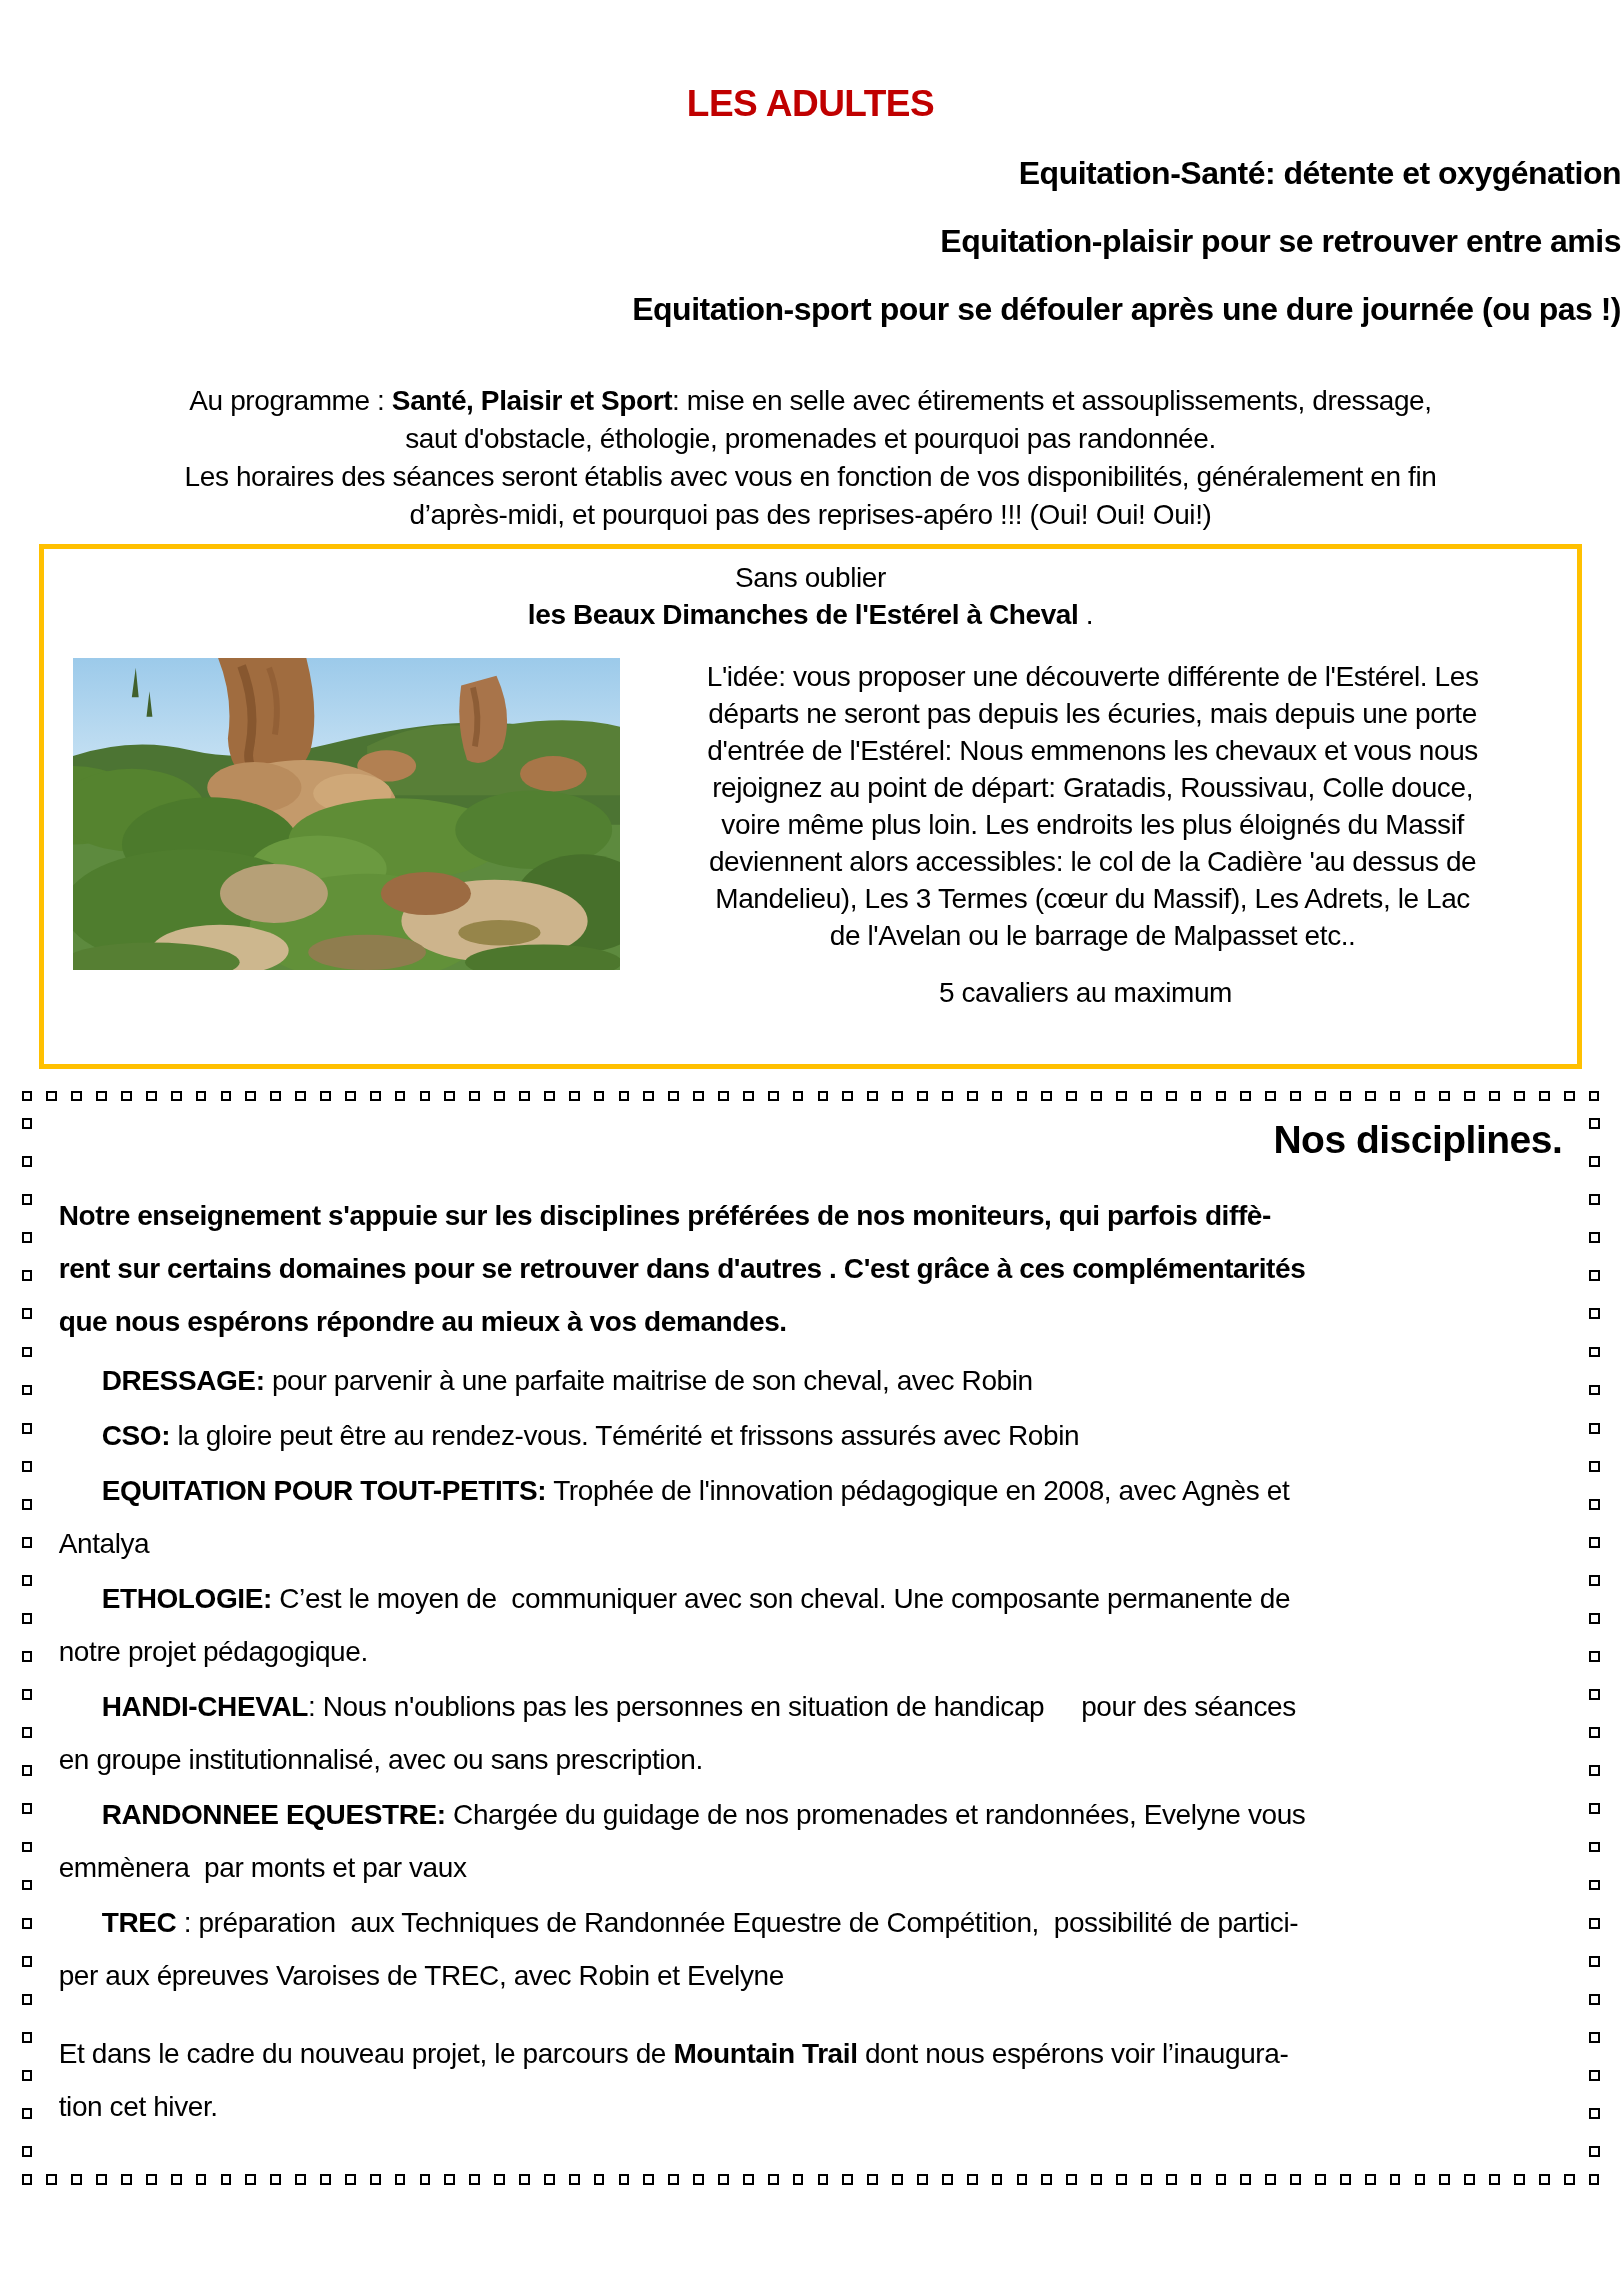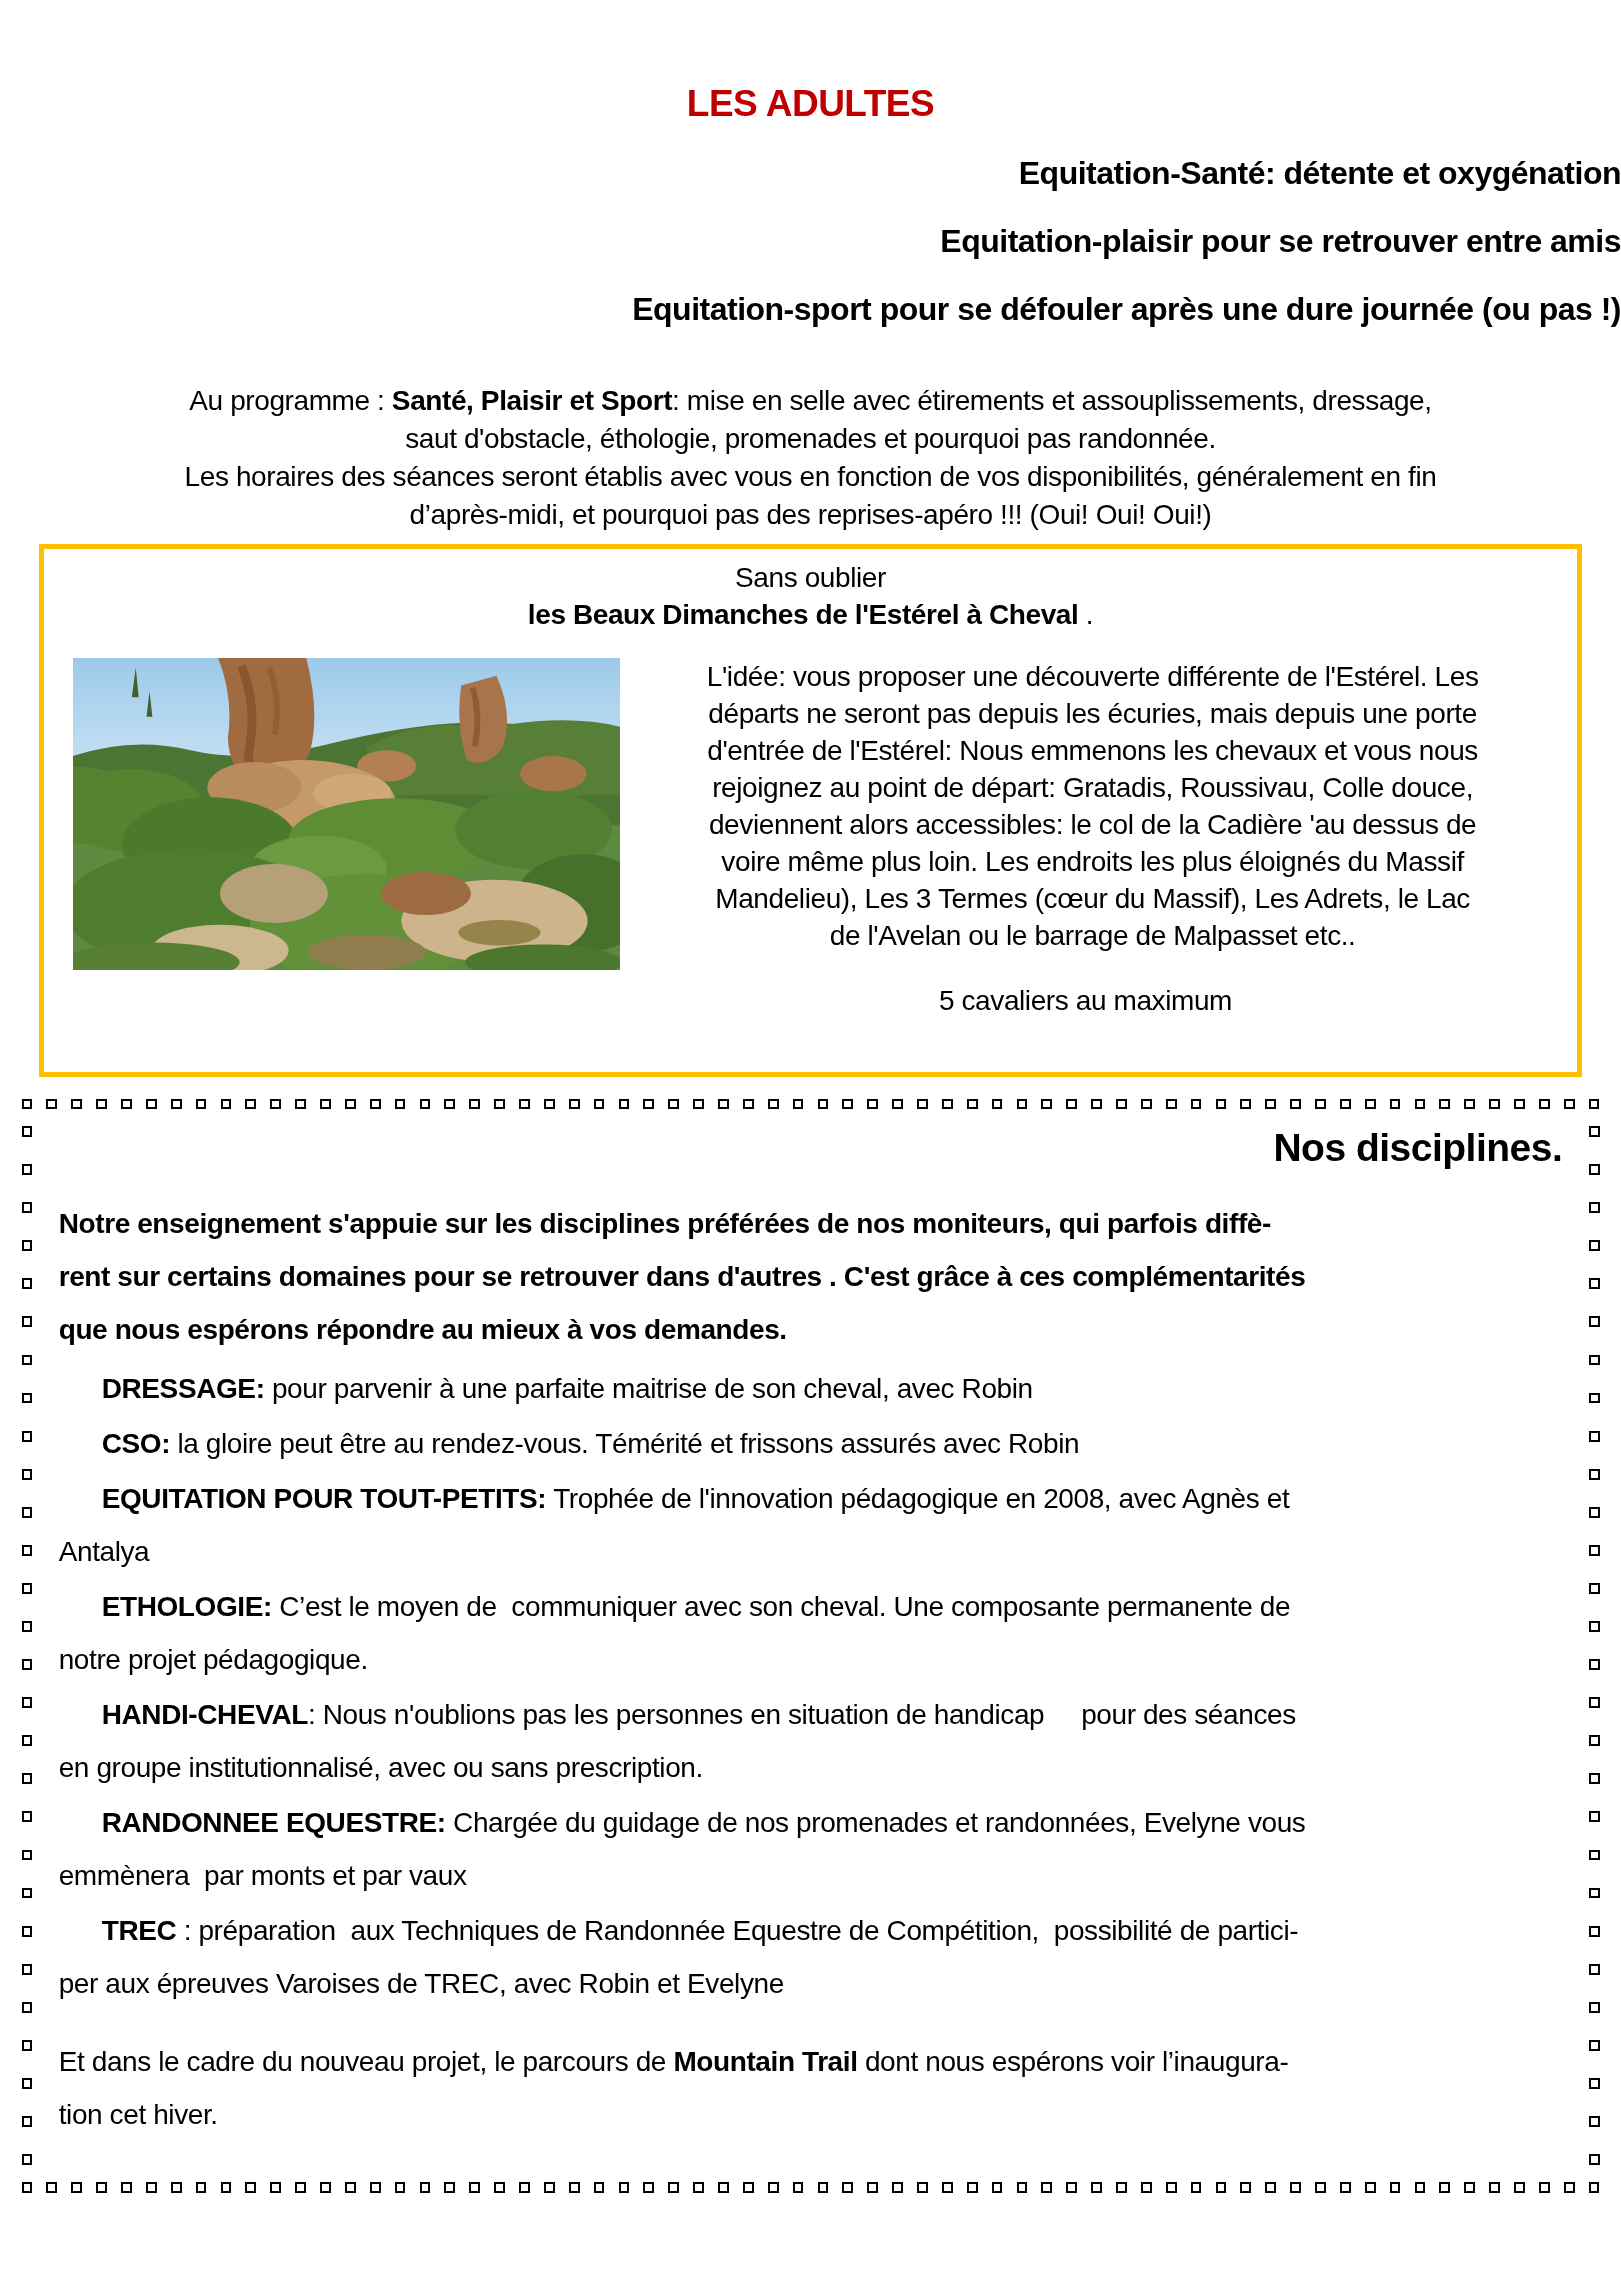--- a/index.html
+++ b/index.html
@@ -109,27 +109,27 @@
         <ellipse cx="300" cy="300" rx="60" ry="18" fill="#8f7d4e"></ellipse>
         <ellipse cx="360" cy="240" rx="46" ry="22" fill="#9c6b42"></ellipse>
         <ellipse cx="80" cy="310" rx="90" ry="20" fill="#567f33"></ellipse>
         <ellipse cx="480" cy="310" rx="80" ry="18" fill="#4d772d"></ellipse>
       </svg>
       <div class="estrel-text">
           <div class="ln"><span>L'idée: vous proposer une découverte différente de l'Estérel. Les</span></div>
           <div class="ln"><span>départs ne seront pas depuis les écuries, mais depuis une porte</span></div>
           <div class="ln"><span>d'entrée de l'Estérel: Nous emmenons les chevaux et vous nous</span></div>
           <div class="ln"><span>rejoignez au point de départ: Gratadis, Roussivau, Colle douce,</span></div>
+          <div class="ln"><span>voire même plus loin. Les endroits les plus éloignés du Massif</span></div>
           <div class="ln"><span>deviennent alors accessibles: le col de la Cadière 'au dessus de</span></div>
-          <div class="ln"><span>voire même plus loin. Les endroits les plus éloignés du Massif</span></div>
           <div class="ln"><span>Mandelieu), Les 3 Termes (cœur du Massif), Les Adrets, le Lac</span></div>
           <div class="ln"><span>de l'Avelan ou le barrage de Malpasset etc..</span></div>
         </div>
     </div>
-    <div class="estrel-row" style="margin-top:12px;padding:0 26px 0 576px;">
+    <div class="estrel-row" style="margin-top:4px;padding:0 26px 0 576px;">
       <div class="estrel-footer" style="flex:1;">5 cavaliers au maximum</div>
     </div>
   </section>
 
   <section class="dotted-box">
     <div class="dots dots-h dots-top">
         <span class="sq"></span>
         <span class="sq"></span>
         <span class="sq"></span>
         <span class="sq"></span>

